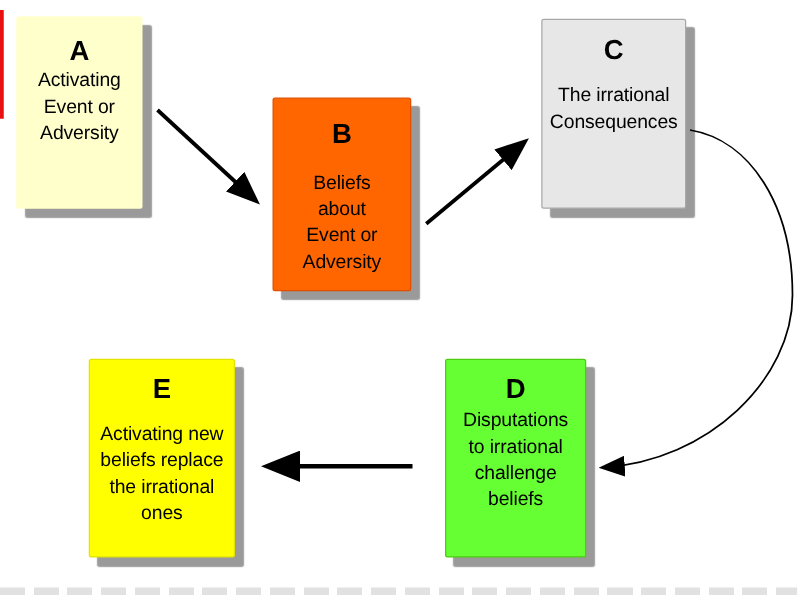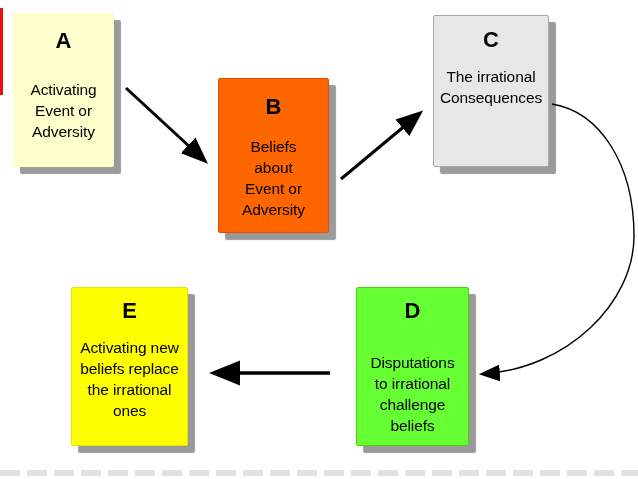--- a/index.html
+++ b/index.html
@@ -25,33 +25,33 @@
   }
   .body{
     font-size:15.5px;
     line-height:21px;
     letter-spacing:-0.1px;
   }
   .bold-body .body{font-weight:normal;}
 
   .box-a{left:13px;top:13px;width:101px;height:154px;background:#FFFFCC;}
   .box-a .letter{margin-top:15px}
-  .box-a .body{margin-top:25px}
+  .box-a .body{}
 
   .box-b{left:218px;top:78px;width:111px;height:155px;background:#FF6600;border:1px solid #E05000;}
   .box-b .letter{margin-top:15px}
   .box-b .body{margin-top:16px}
 
   .box-c{left:433px;top:15px;width:116px;height:152px;background:#E7E7E7;border:1px solid #A8A8A8;}
   .box-c .letter{margin-top:11px}
   .box-c .body{margin-top:13px}
 
   .box-d{left:356px;top:287px;width:113px;height:159px;background:#66FF33;border:1px solid #4CCC12;}
   .box-d .letter{margin-top:10px}
-  .box-d .body{margin-top:28px}
+  .box-d .body{margin-top:2px}
 
   .box-e{left:71px;top:287px;width:117px;height:159px;background:#FFFF00;border:1px solid #E3E300;}
   .box-e .letter{margin-top:10px}
   .box-e .body{margin-top:13px}
 
   .arrow-layer{
     position:absolute;left:0;top:0;width:638px;height:479px;
     pointer-events:none;
   }
   .edge-marker{

